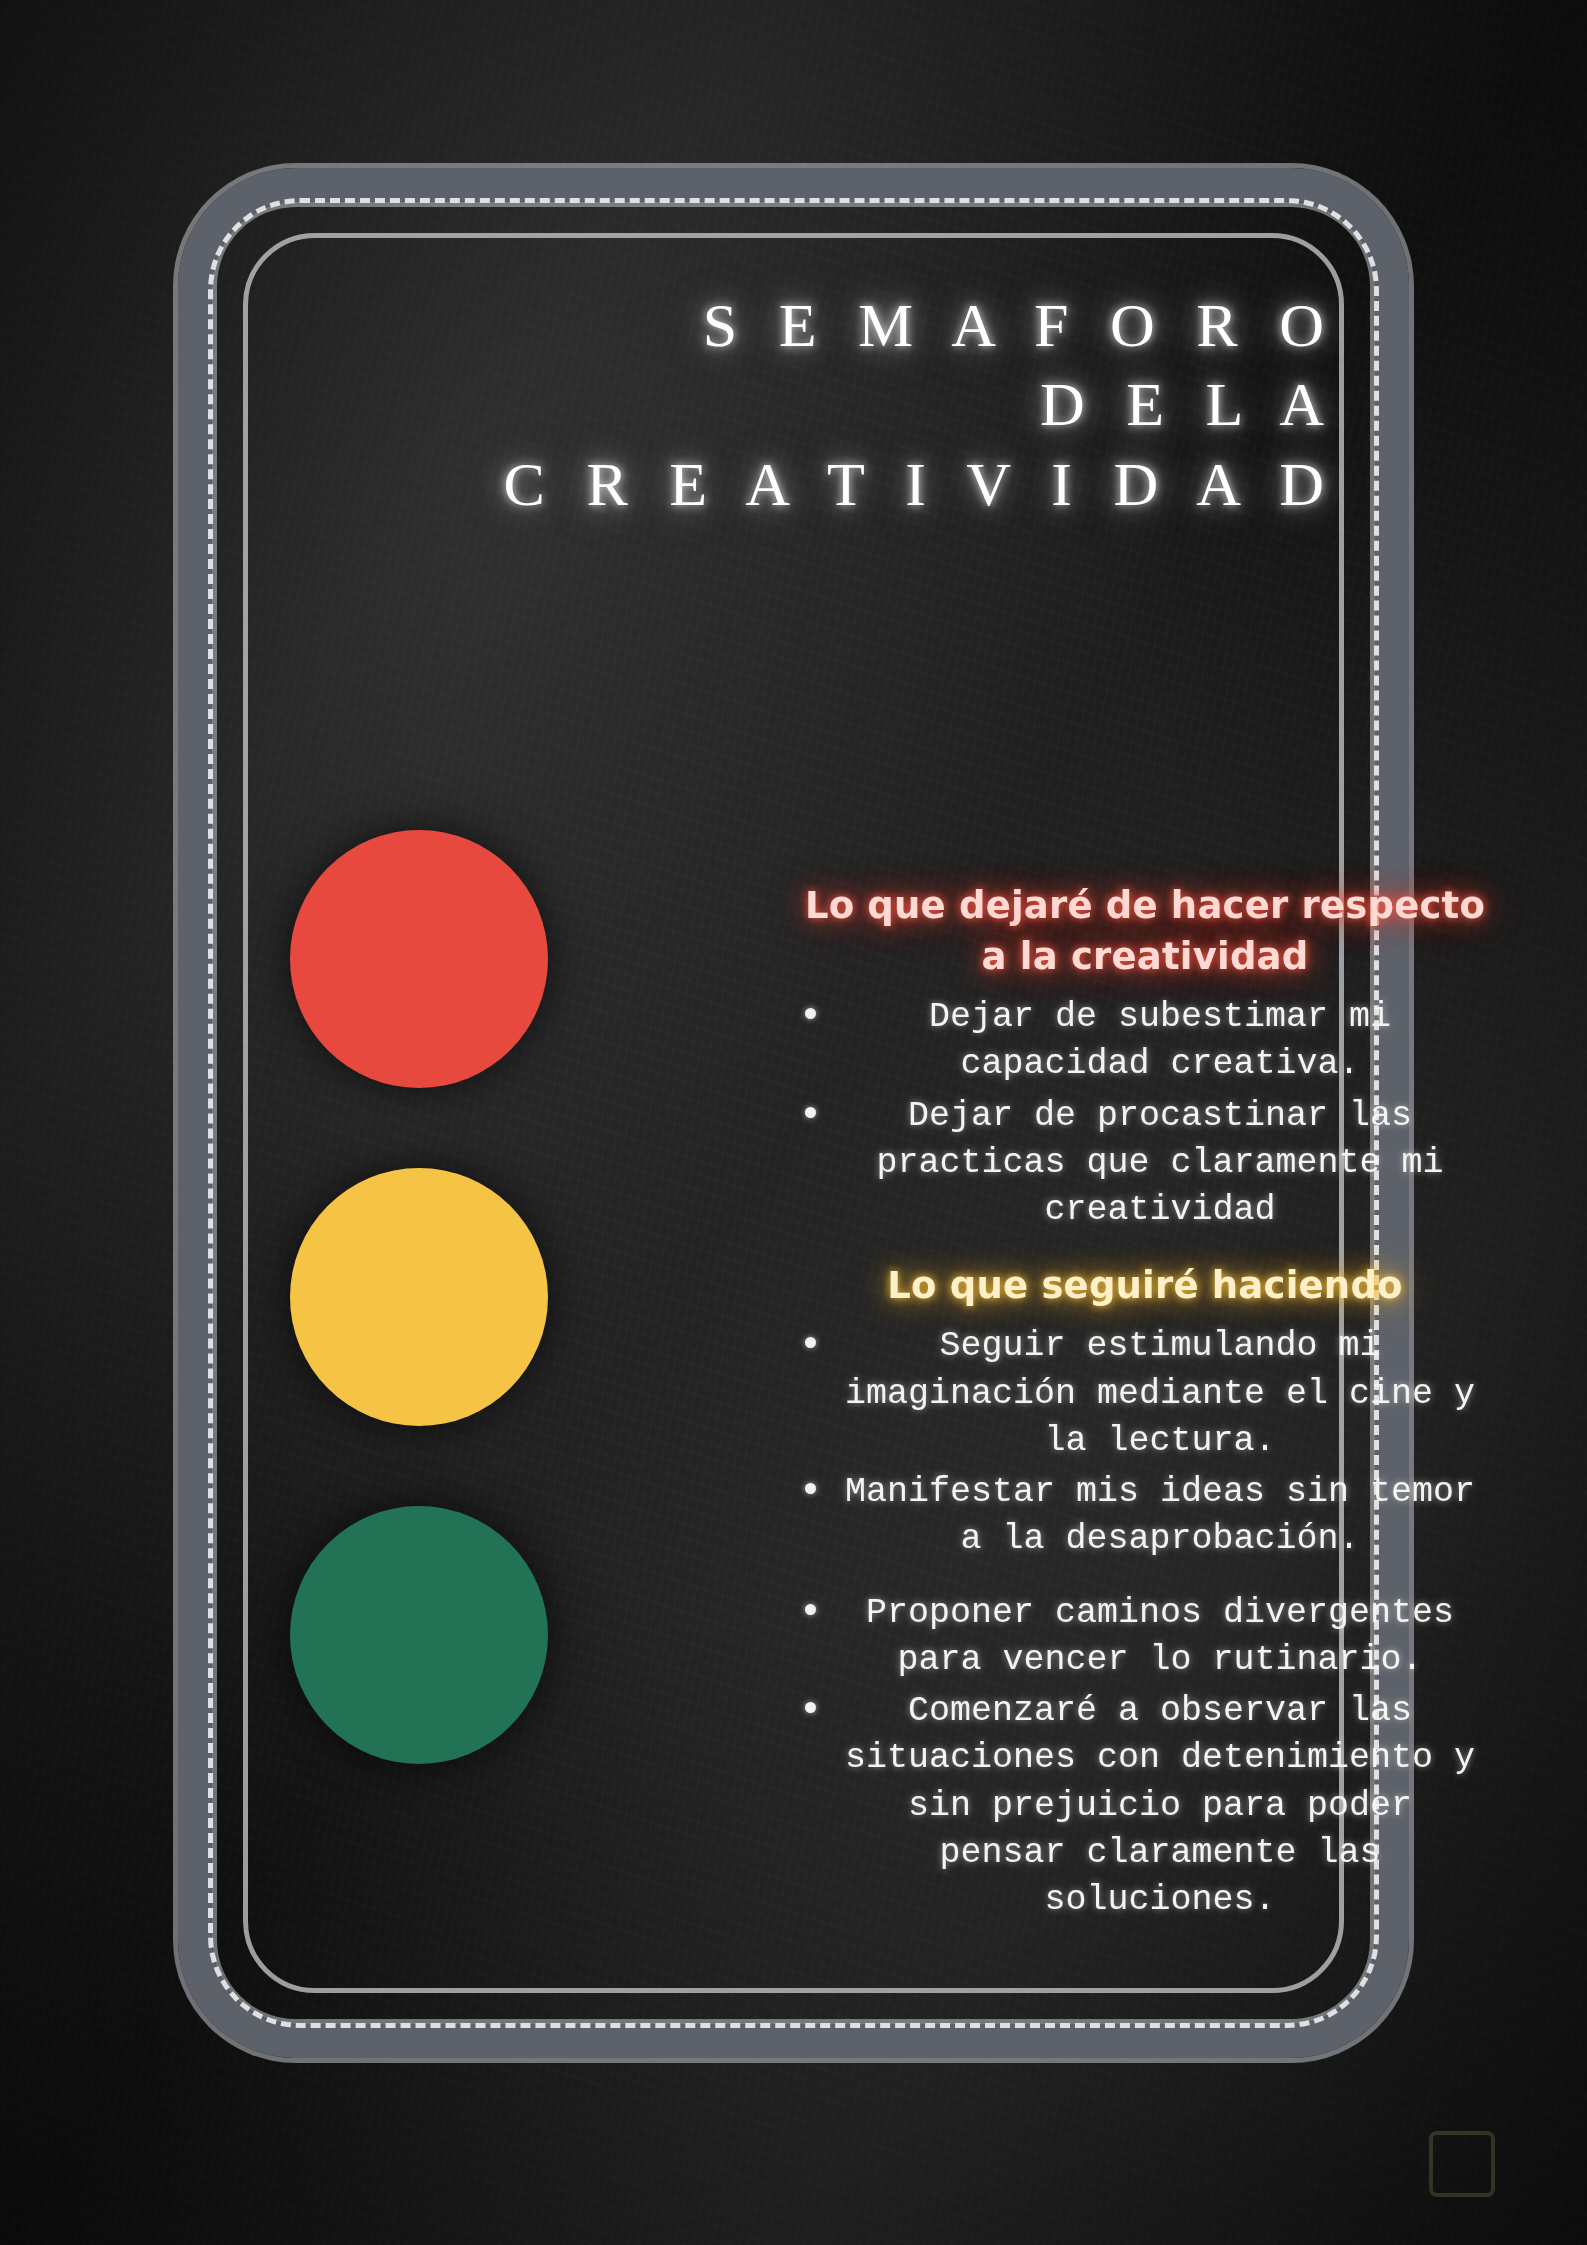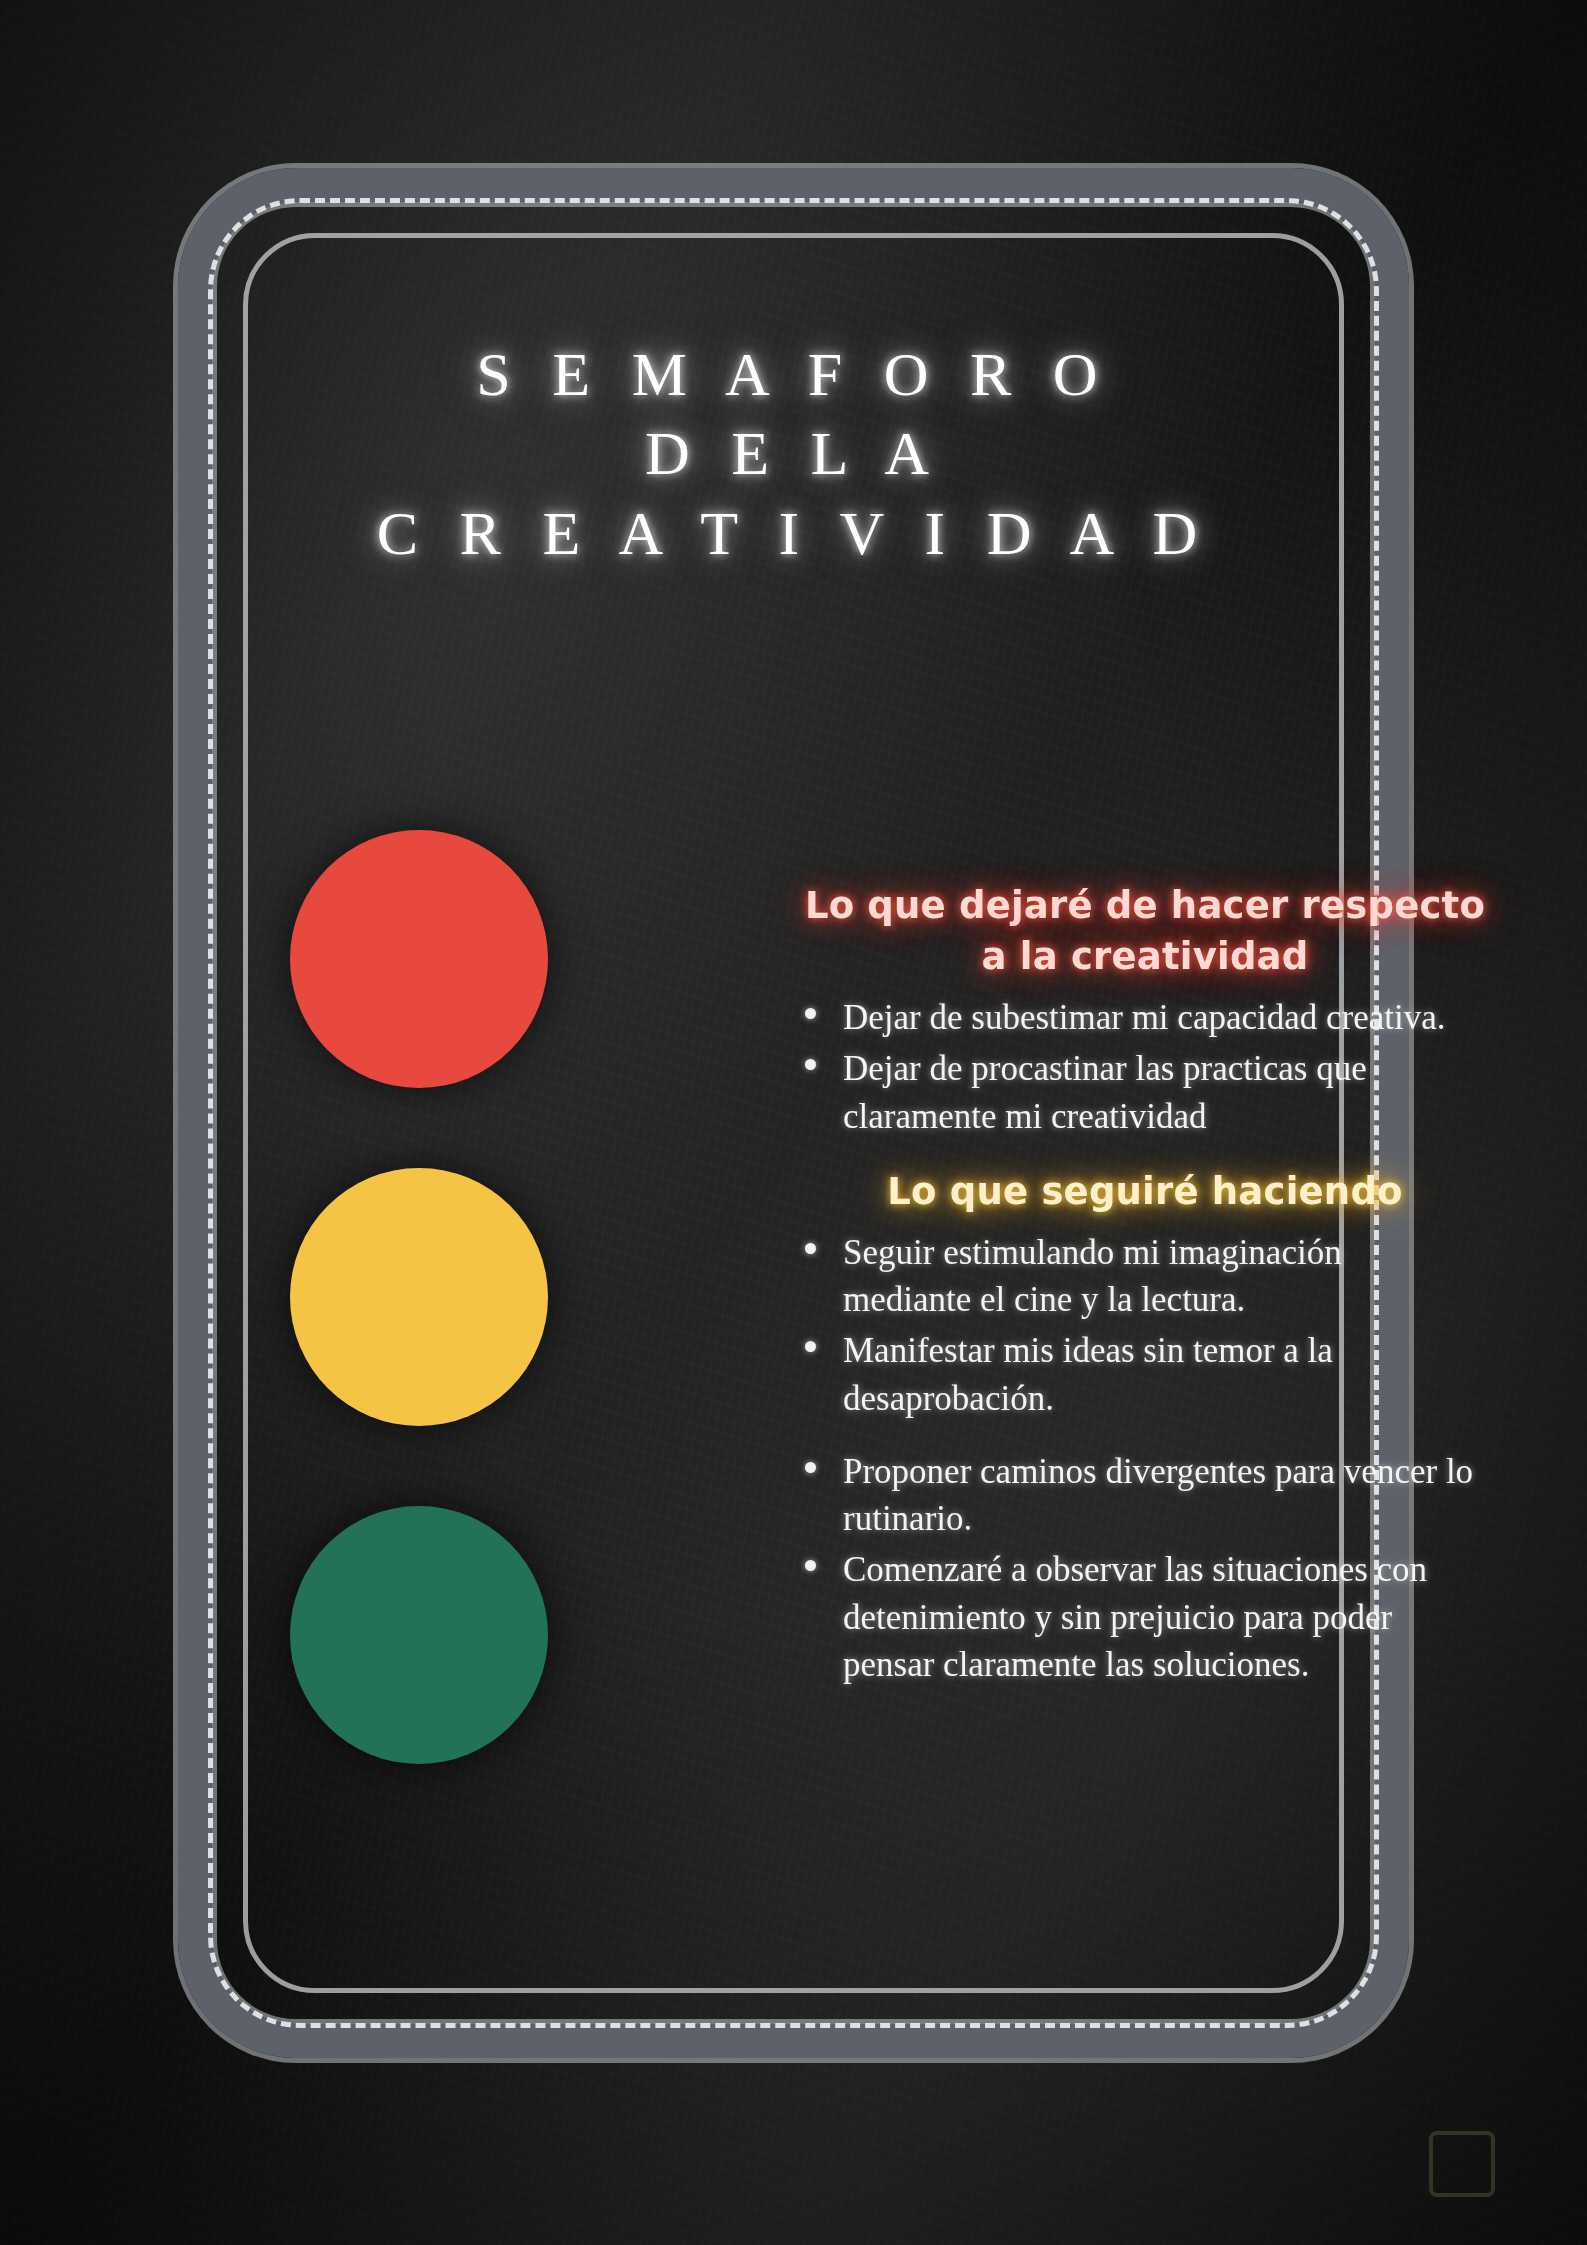--- a/index.html
+++ b/index.html
@@ -85,27 +85,27 @@
   .content {
     position: absolute;
     left: 250px;
     top: 250px;
     width: 1087px;
     height: 1726px;
     z-index: 5;
   }
 
   .title {
-    text-align: center;
+    text-align: right;
     color: #ffffff;
     font-family: "Liberation Serif", serif;
     font-size: 62px;
     letter-spacing: 13px;
     line-height: 1.28;
-    margin-top: 85px;
+    margin-top: 36px;
     text-shadow: 0 0 10px rgba(255,255,255,0.85),
                  0 0 26px rgba(255,255,255,0.55),
                  0 0 48px rgba(200,220,255,0.35);
   }
   .title-line { display: block; }
 
   
   .lights {
     position: absolute;
     left: 40px;
@@ -155,24 +155,24 @@
   }
 
   ul.items {
     list-style: none;
     margin: 0 0 26px 0;
     padding: 0;
   }
   ul.items li {
     position: relative;
     color: #f4f4f2;
-    font-family: Liberation Serif, serif;
+    font-family: Liberation Mono, monospace;
     font-size: 35px;
     line-height: 1.35;
-    text-align: left;
+    text-align: center;
     padding: 0 18px 0 48px;
     margin-bottom: 4px;
     text-shadow: 0 0 6px rgba(255,255,255,0.45), 0 0 16px rgba(255,255,255,0.18);
   }
   ul.items li .bullet {
     position: absolute;
     left: 10px;
     top: 14px;
     width: 11px;
     height: 11px;

